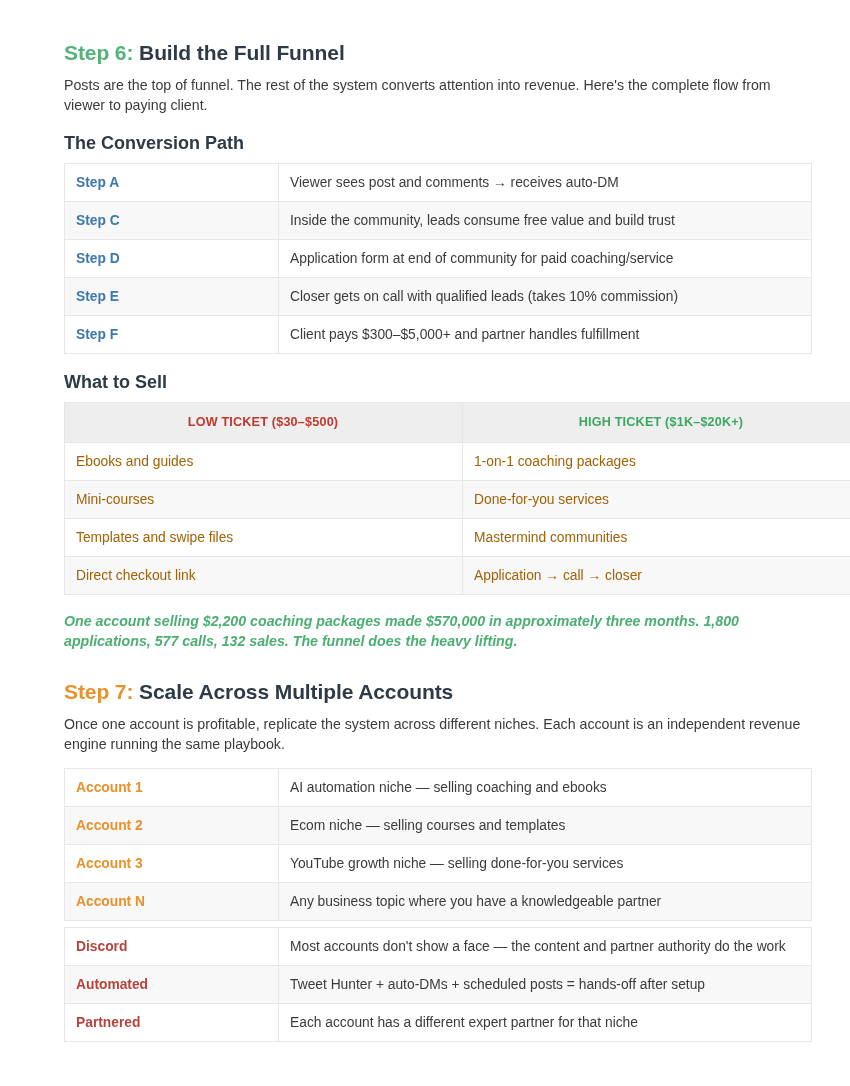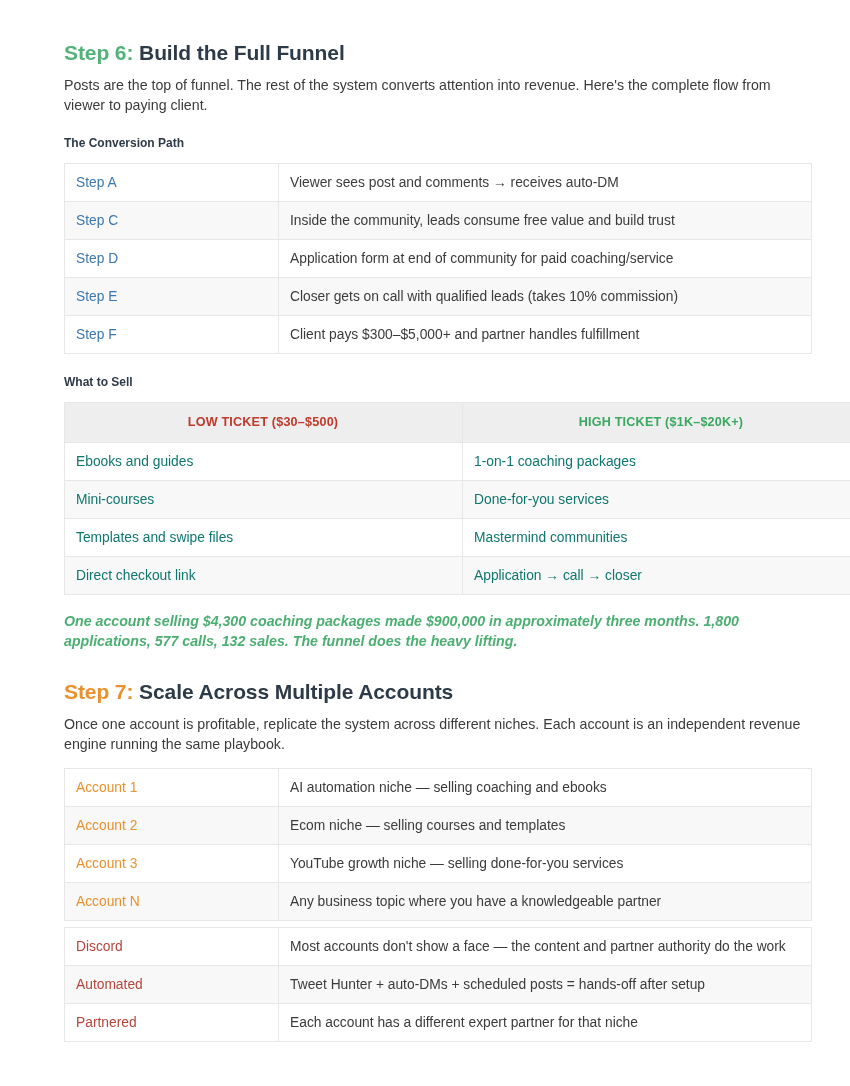--- a/index.html
+++ b/index.html
@@ -27,21 +27,21 @@
     font-weight: bold;
     color: #2d3a47;
     margin: 0 0 9px 0;
     letter-spacing: -0.1px;
   }
   h2.step-heading .step-label { font-weight: bold; text-align: right; }
   .step-green  { color: #53b277; }
   .step-orange { color: #e8912d; }
 
   h3.sub-heading {
-    font-size: 12px;
+    font-size: 18px;
     line-height: 20px;
     font-weight: bold;
     color: #2d3a47;
     margin: 18px 0 10px 0;
   }
 
   p.intro {
     font-size: 14.2px;
     line-height: 20px;
     color: #3b3b3b;
@@ -59,21 +59,21 @@
   }
   table.kv td {
     border: 1px solid #e7e7e7;
     padding: 9px 12px 9px 11px;
     vertical-align: top;
     line-height: 19px;
   }
   table.kv tr:nth-child(odd)  td { background: #ffffff; }
   table.kv tr:nth-child(even) td { background: #f8f8f8; }
 
-  td.key { font-weight: normal; }
+  td.key { font-weight: bold; }
   td.key-blue   { color: #3c77ae; width: 190px; }
   td.key-orange { color: #e8912d; width: 190px; margin-top: 12px; }
   td.key-red    { color: #b5453c; width: 190px; }
   td.val { color: #3b3b3b; }
 
   
   table.compare {
     border-collapse: collapse;
     width: 748px;
     table-layout: fixed;
@@ -93,21 +93,21 @@
     font-size: 12.6px;
     font-weight: bold;
     letter-spacing: 0.2px;
     padding-top: 10px;
     padding-bottom: 10px;
   }
   table.compare thead th.low  { color: #c0392b; width: 374px; }
   table.compare thead th.high { color: #3aa860; width: 374px; }
   table.compare tbody tr:nth-child(odd)  td { background: #ffffff; }
   table.compare tbody tr:nth-child(even) td { background: #f8f8f8; }
-  table.compare tbody td { color: #0f766e; }
+  table.compare tbody td { color: #a16207; }
 
   
   p.callout {
     font-size: 14.2px;
     line-height: 20px;
     font-style: italic;
     font-weight: bold;
     color: #4caf72;
     margin: 16px 0 0 0;
     max-width: 740px;
@@ -176,21 +176,21 @@
         <td>Templates and swipe files</td>
         <td>Mastermind communities</td>
       </tr>
       <tr>
         <td>Direct checkout link</td>
         <td>Application → call → closer</td>
       </tr>
     </tbody>
   </table>
 
-  <p class="callout">One account selling $4,300 coaching packages made $900,000 in approximately three months. 1,800 applications, 577 calls, 132 sales. The funnel does the heavy lifting.</p>
+  <p class="callout">One account selling $2,200 coaching packages made $570,000 in approximately three months. 1,800 applications, 577 calls, 132 sales. The funnel does the heavy lifting.</p>
 
   <div class="spacer-lg"></div>
 
   <h2 class="step-heading">
     <span class="step-label step-orange">Step 7:</span>
     <span>Scale Across Multiple Accounts</span>
   </h2>
 
   <p class="intro">Once one account is profitable, replicate the system across different niches. Each account is an independent revenue engine running the same playbook.</p>
 

